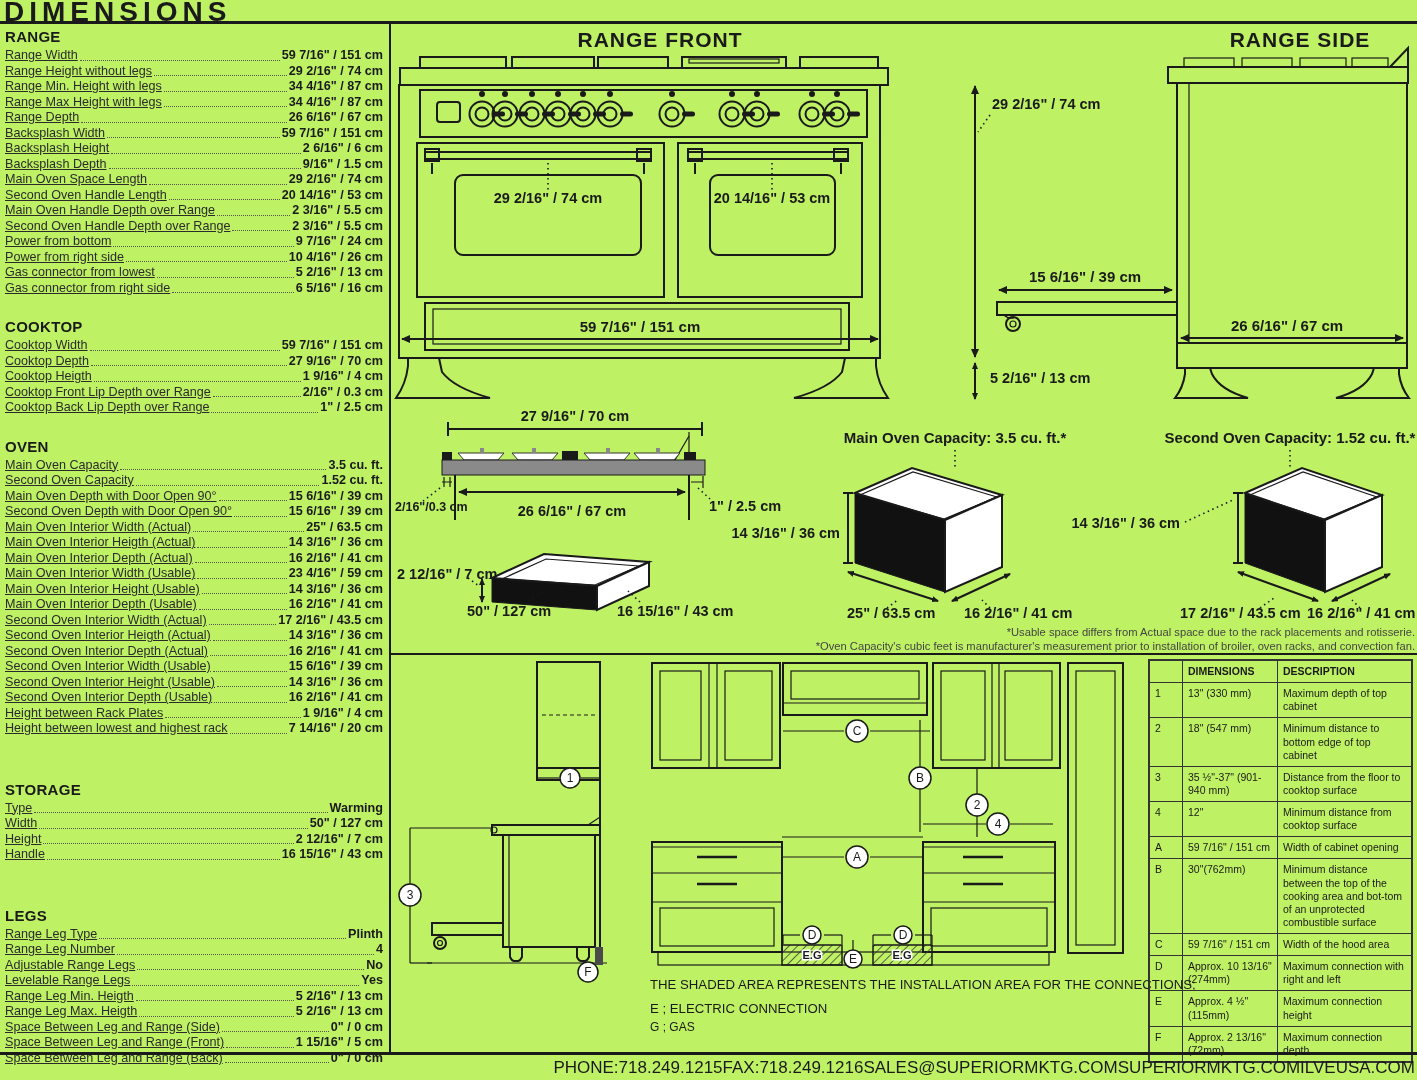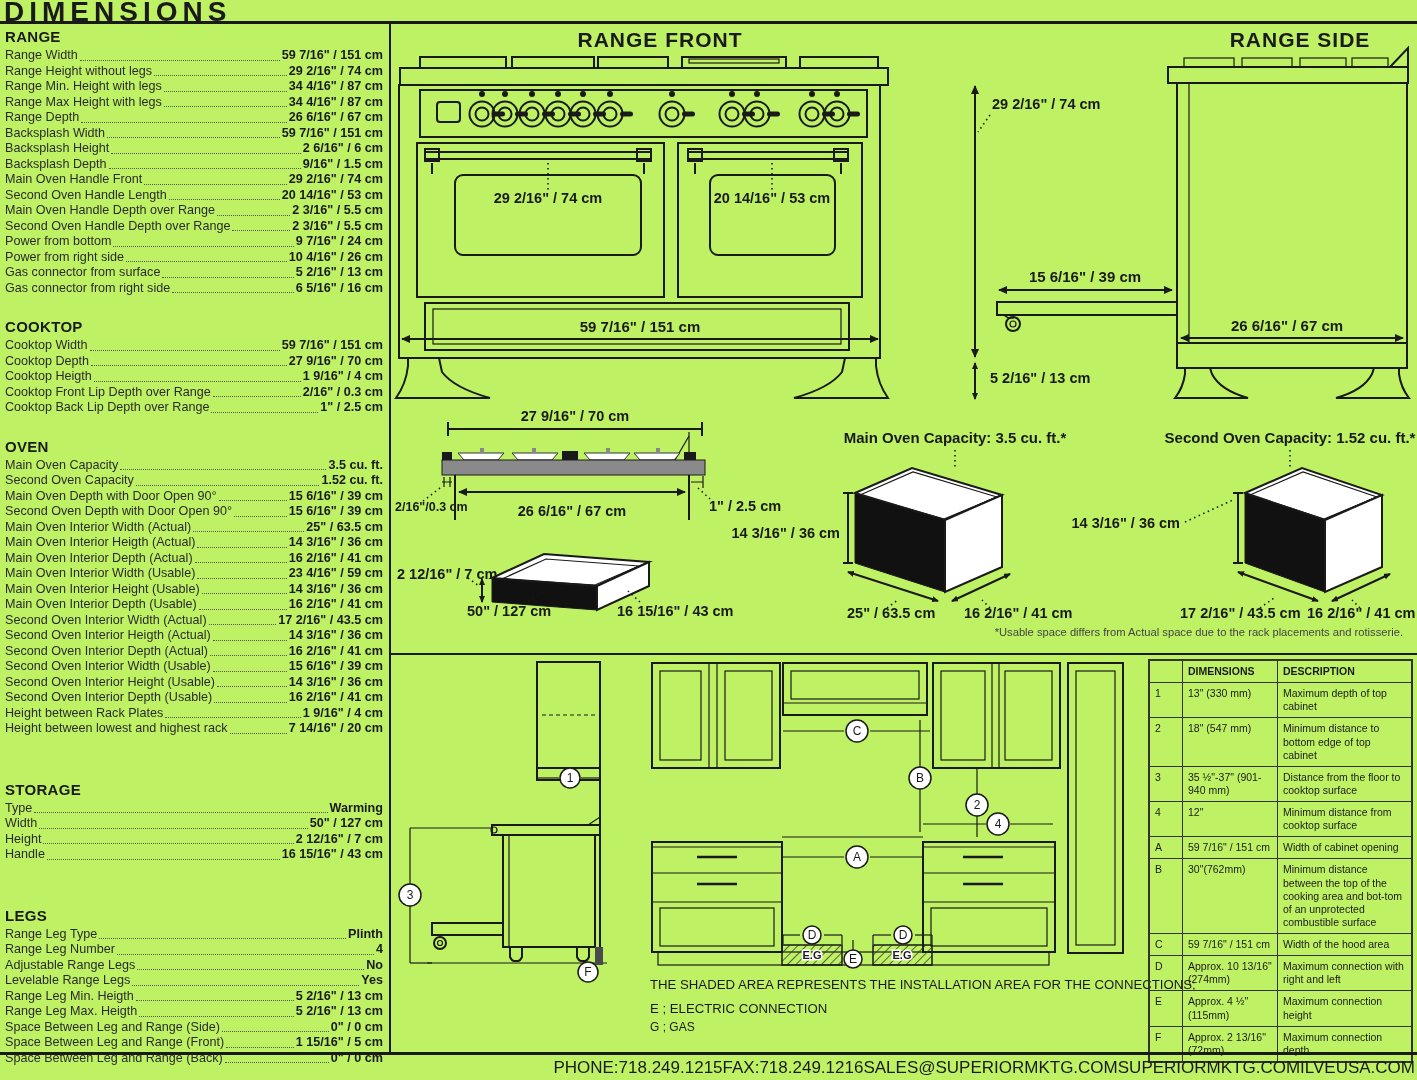--- a/index.html
+++ b/index.html
@@ -11,41 +11,41 @@
   .hdiv{position:absolute;left:391px;top:653px;width:1026px;height:2px;background:#1a1a1a;}
   .rule-footer{position:absolute;left:0;top:1052px;width:1417px;height:3px;background:#1a1a1a;}
   .footer{position:absolute;left:0;top:1058px;width:1413px;display:flex;justify-content:flex-end;
           font-size:17px;padding:0 2px;}
   
   .specs{position:absolute;left:5px;top:28px;width:378px;}
   .spec-section{margin-bottom:22px;}
   .spec-section.gap-lg{margin-top:44px;}
   .spec-heading{font-size:15px;font-weight:bold;letter-spacing:.3px;margin-bottom:3px;}
   .spec-row{display:flex;align-items:flex-end;font-size:12.6px;line-height:15.5px;}
-  .spec-row .lbl{white-space:nowrap;color:#2b2b2b;}
+  .spec-row .lbl{white-space:nowrap;color:#2b2b2b;text-decoration:underline;}
   .spec-row .dots{flex:1;border-bottom:1.7px dotted #555;margin:0 2px 3px 2px;min-width:6px;}
   .spec-row .val{white-space:nowrap;font-weight:bold;}
   
   svg{position:absolute;}
   .svg-top{left:392px;top:22px;}
   .svg-bottom{left:392px;top:655px;}
   .ln{fill:none;stroke:#1a1a1a;stroke-width:2;}
   .thin{fill:none;stroke:#1a1a1a;stroke-width:1.2;}
   .arr{fill:none;stroke:#1a1a1a;stroke-width:2;marker-start:url(#ar);marker-end:url(#ar);}
   .arr2{fill:none;stroke:#1a1a1a;stroke-width:2;marker-start:url(#ar2);marker-end:url(#ar2);}
   .dotl{fill:none;stroke:#1a1a1a;stroke-width:1.6;stroke-dasharray:1.5,3.5;}
   .dash{fill:none;stroke:#1a1a1a;stroke-width:1.2;stroke-dasharray:4,3;}
   text{font-family:"Liberation Sans",sans-serif;fill:#1a1a1a;}
   .big{font-size:21px;font-weight:bold;letter-spacing:1px;}
   .dim{font-size:14.5px;font-weight:bold;}
   .dims{font-size:12.5px;font-weight:bold;}
   .cap{font-size:15px;font-weight:bold;}
   .mk{font-size:12px;}
   .eg{font-size:11px;font-weight:bold;paint-order:stroke;stroke:#fff;stroke-width:3px;}
-  .footnote{position:absolute;right:14px;text-align:right;font-size:11.2px;color:#444;}
+  .footnote{position:absolute;right:2px;text-align:right;font-size:11.2px;color:#444;}
   .fn1{top:626px;} .fn2{top:640px;}
   .inst-note{position:absolute;left:650px;top:977px;font-size:13.2px;}
   .inst-electric{position:absolute;left:650px;top:1001px;font-size:13.2px;}
   .inst-gas{position:absolute;left:650px;top:1020px;font-size:12px;}
   
   .dims-table{position:absolute;left:1148px;top:659px;width:265px;border-collapse:collapse;
               font-size:10.5px;line-height:1.25;}
   .dims-table td,.dims-table th{border:1px solid #333;padding:4px 5px;vertical-align:top;text-align:left;}
   .dims-table{border:2px solid #333;}
   .dims-table th{font-weight:bold;}
@@ -109,21 +109,21 @@
             <span class="val">2 6/16" / 6 cm</span>
           </div>
 
           <div class="spec-row">
             <span class="lbl">Backsplash Depth</span>
             <span class="dots"></span>
             <span class="val">9/16" / 1.5 cm</span>
           </div>
 
           <div class="spec-row">
-            <span class="lbl">Main Oven Handle Front</span>
+            <span class="lbl">Main Oven Space Length</span>
             <span class="dots"></span>
             <span class="val">29 2/16" / 74 cm</span>
           </div>
 
           <div class="spec-row">
             <span class="lbl">Second Oven Handle Length</span>
             <span class="dots"></span>
             <span class="val">20 14/16" / 53 cm</span>
           </div>
 
@@ -145,21 +145,21 @@
             <span class="val">9 7/16" / 24 cm</span>
           </div>
 
           <div class="spec-row">
             <span class="lbl">Power from right side</span>
             <span class="dots"></span>
             <span class="val">10 4/16" / 26 cm</span>
           </div>
 
           <div class="spec-row">
-            <span class="lbl">Gas connector from surface</span>
+            <span class="lbl">Gas connector from lowest</span>
             <span class="dots"></span>
             <span class="val">5 2/16" / 13 cm</span>
           </div>
 
           <div class="spec-row">
             <span class="lbl">Gas connector from right side</span>
             <span class="dots"></span>
             <span class="val">6 5/16" / 16 cm</span>
           </div>
         </div>
@@ -592,20 +592,21 @@
       <line x1="846" y1="550" x2="926" y2="579" class="arr2"></line>
       <text class="dim" x="788" y="596">17 2/16" / 43.5 cm</text>
       <path d="M868,586 L882,576" class="dotl"></path>
       <line x1="940" y1="579" x2="998" y2="552" class="arr2"></line>
       <text class="dim" x="915" y="596">16 2/16" / 41 cm</text>
       <path d="M968,586 L960,578" class="dotl"></path>
     </g>
   </svg>
 
   <div class="footnote fn1">*Usable space differs from Actual space due to the rack placements and rotisserie.</div>
+  <div class="footnote fn2">*Oven Capacity's cubic feet is manufacturer's measurement prior to installation of broiler, oven racks, and convection fan.</div>
 
   <svg class="svg-bottom" width="1025" height="398" viewBox="0 0 1025 398">
     <defs>
       <pattern id="hatch" width="6" height="6" patternUnits="userSpaceOnUse" patternTransform="rotate(45)">
         <line x1="0" y1="0" x2="0" y2="6" stroke="#333" stroke-width="1.5"></line>
       </pattern>
     </defs>
 
     <g>
       <line x1="208" y1="7" x2="208" y2="292" class="ln"></line>

